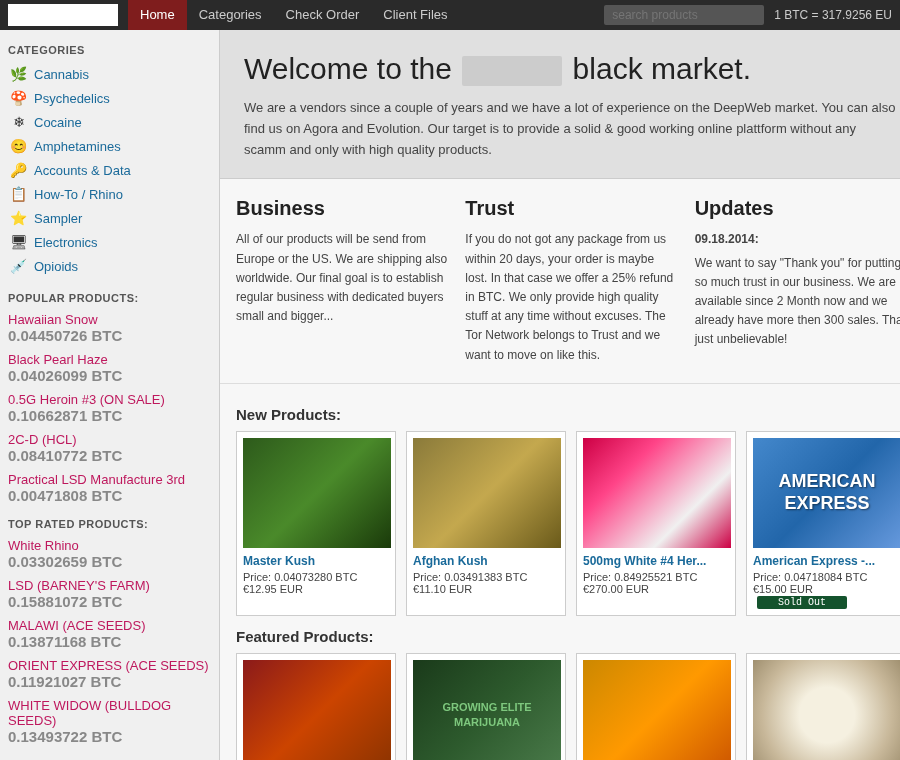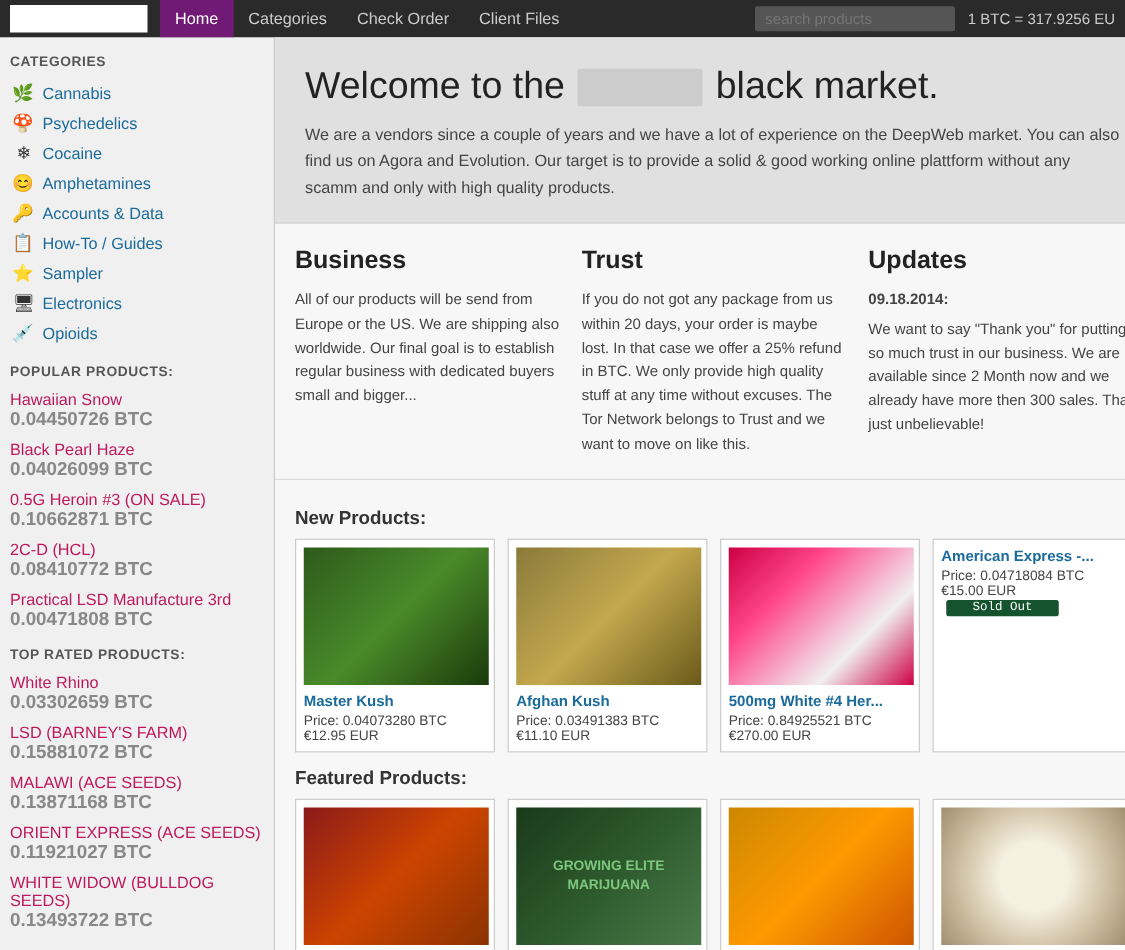--- a/index.html
+++ b/index.html
@@ -21,21 +21,21 @@
     }
     .nav-link {
       color: #ccc;
       text-decoration: none;
       padding: 0 12px;
       font-size: 13px;
       line-height: 30px;
       cursor: pointer;
     }
     .nav-link.active {
-      background: #701a75;
+      background: #7f1d1d;
       color: #fff;
     }
     #search-box {
       margin-left: auto;
       background: #555;
       border: none;
       color: #ccc;
       padding: 3px 8px;
       width: 160px;
       font-size: 12px;
@@ -279,21 +279,21 @@
     <div class="cat-item">
       <span class="cat-icon">😊</span>
       <span class="cat-label">Amphetamines</span>
     </div>
     <div class="cat-item">
       <span class="cat-icon">🔑</span>
       <span class="cat-label">Accounts &amp; Data</span>
     </div>
     <div class="cat-item">
       <span class="cat-icon">📋</span>
-      <span class="cat-label">How-To / Guides</span>
+      <span class="cat-label">How-To / Rhino</span>
     </div>
     <div class="cat-item">
       <span class="cat-icon">⭐</span>
       <span class="cat-label">Sampler</span>
     </div>
     <div class="cat-item">
       <span class="cat-icon">🖥</span>
       <span class="cat-label">Electronics</span>
     </div>
     <div class="cat-item">
@@ -387,20 +387,23 @@
         </div>
 
         <div class="product-card">
           <div class="product-thumb img-500mg feat-thumb"></div>
           <div class="product-name">500mg White #4 Her...</div>
           <div class="product-btc">Price: 0.84925521 BTC</div>
           <div class="product-eur">€270.00 EUR</div>
         </div>
 
         <div class="product-card">
+          <div class="product-thumb img-amex feat-thumb">
+            <span class="amex-label">AMERICAN<br>EXPRESS</span>
+          </div>
           <div class="product-name">American Express -...</div>
           <div class="product-btc">Price: 0.04718084 BTC</div>
           <div class="product-eur">
             <span>€15.00 EUR</span>
             <span class="sold-out-badge">Sold Out</span>
           </div>
         </div>
 
       </div>
 

